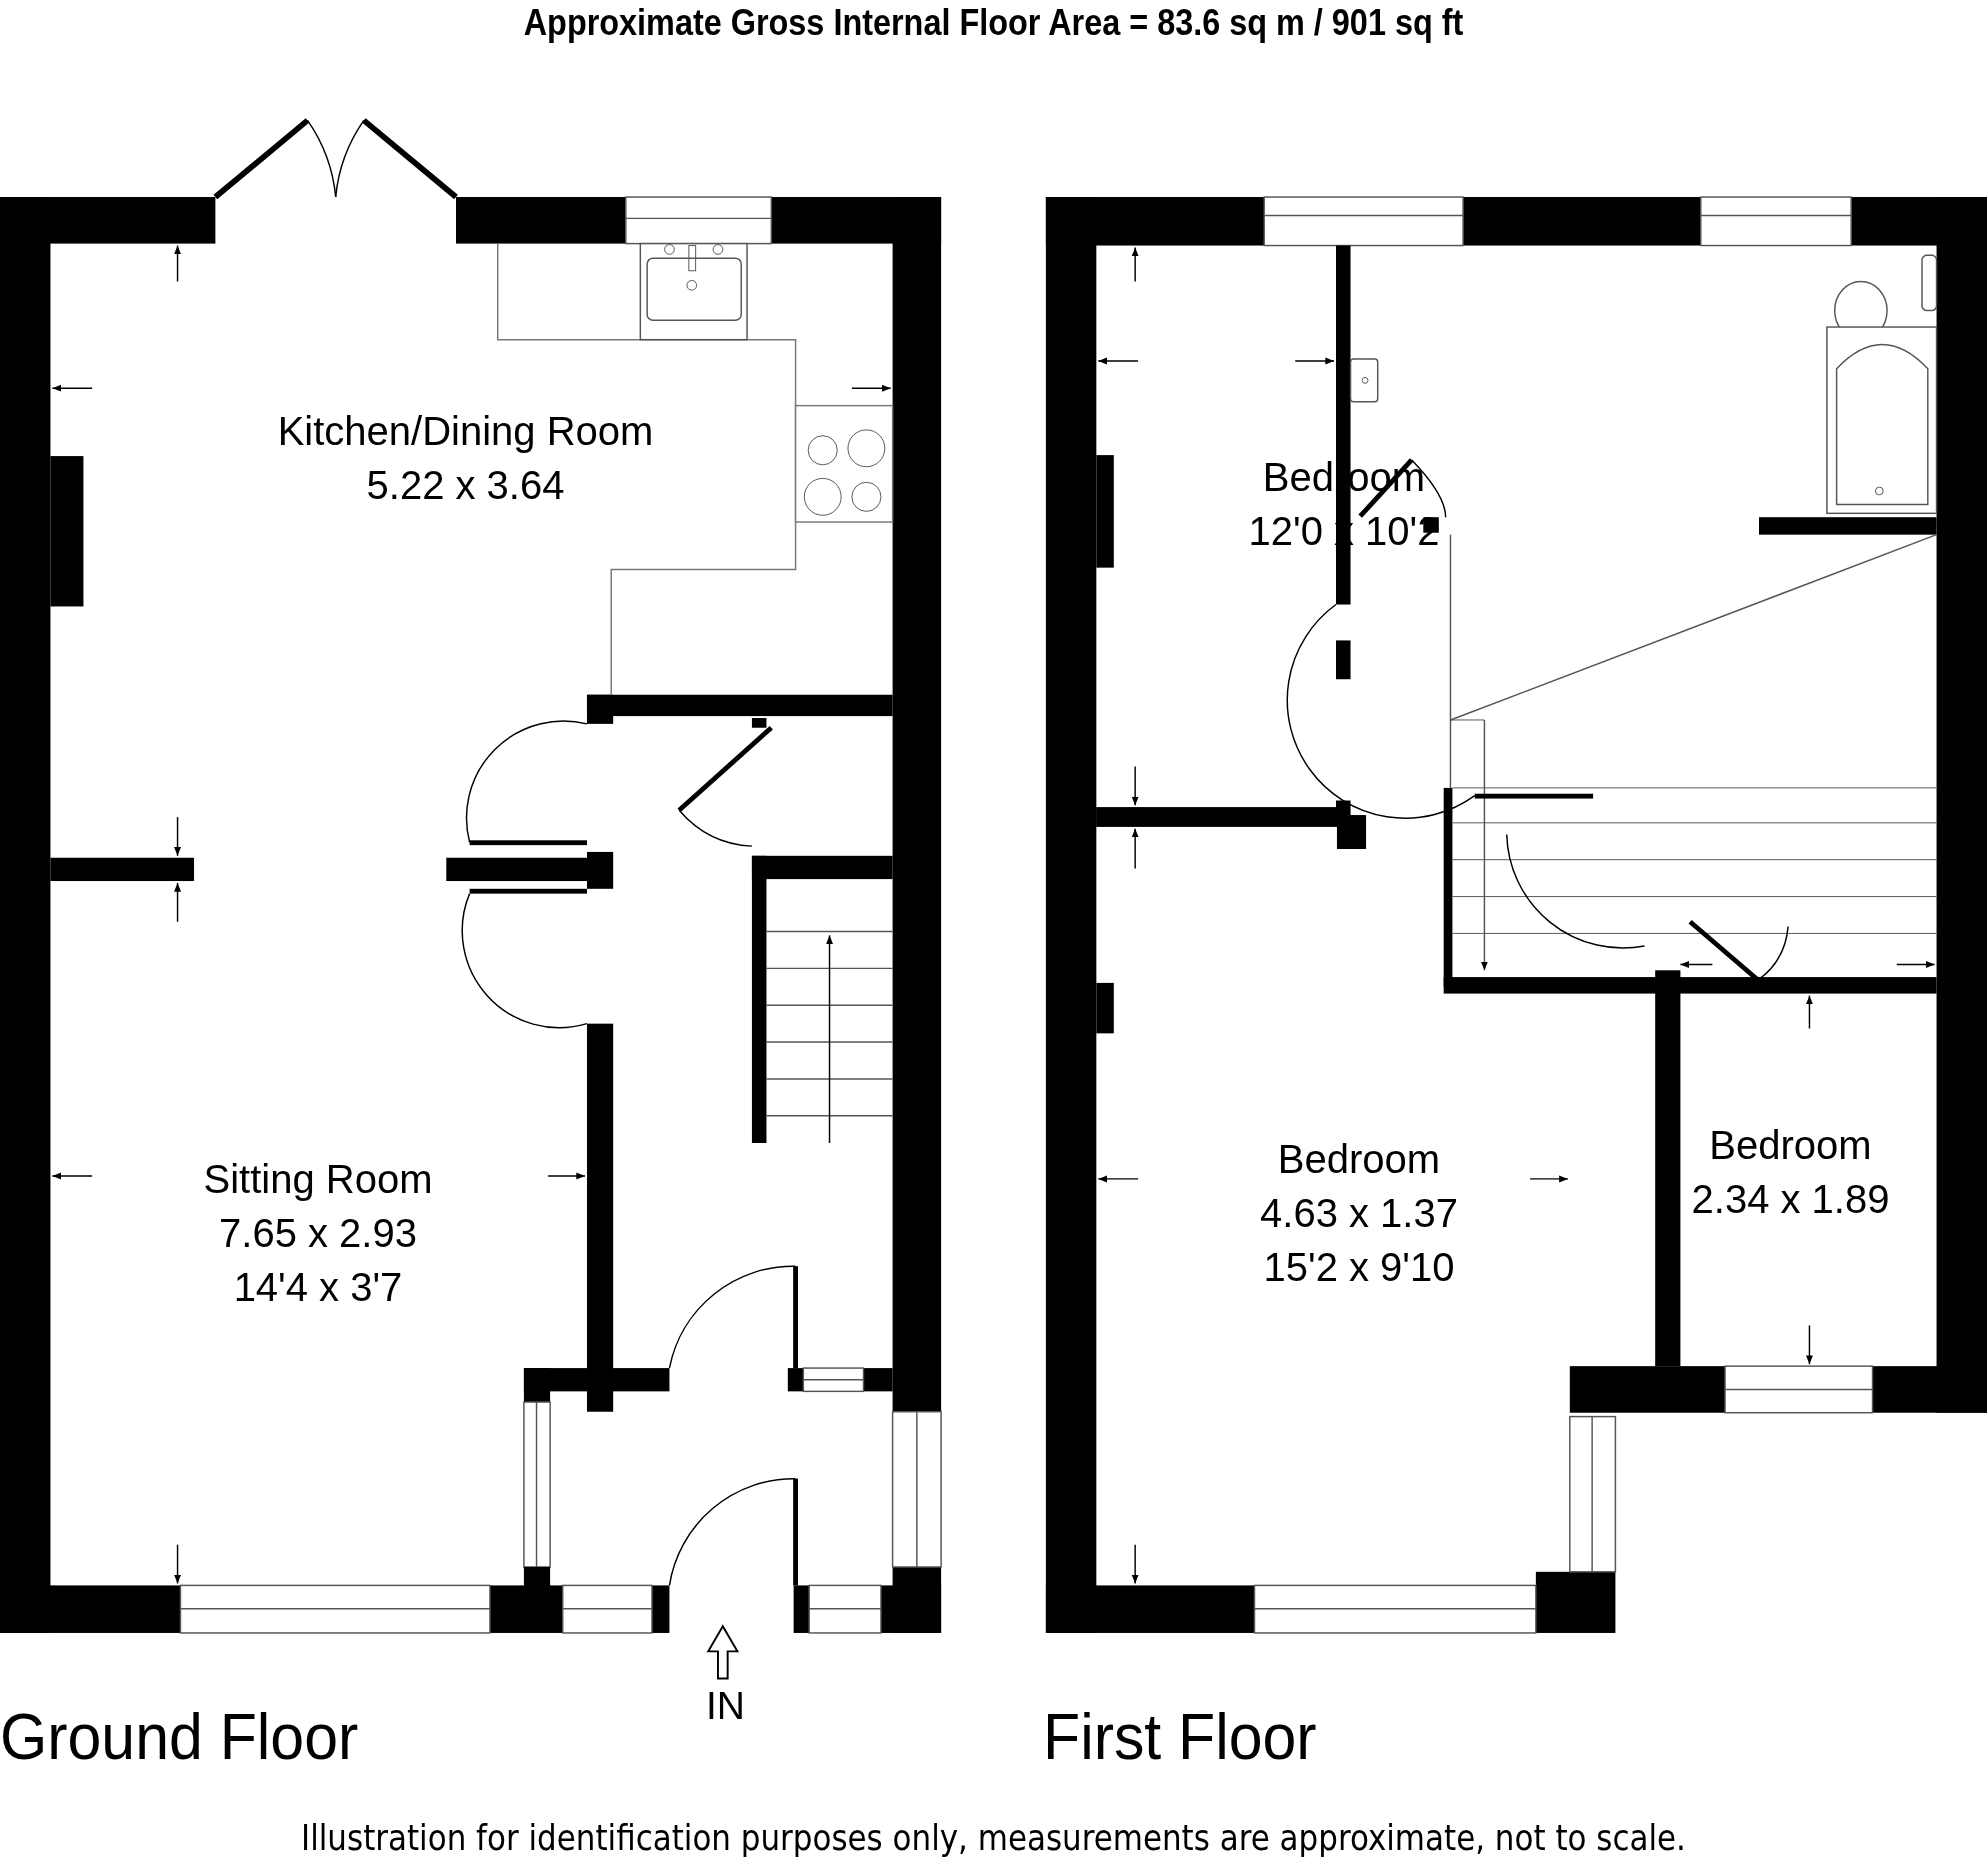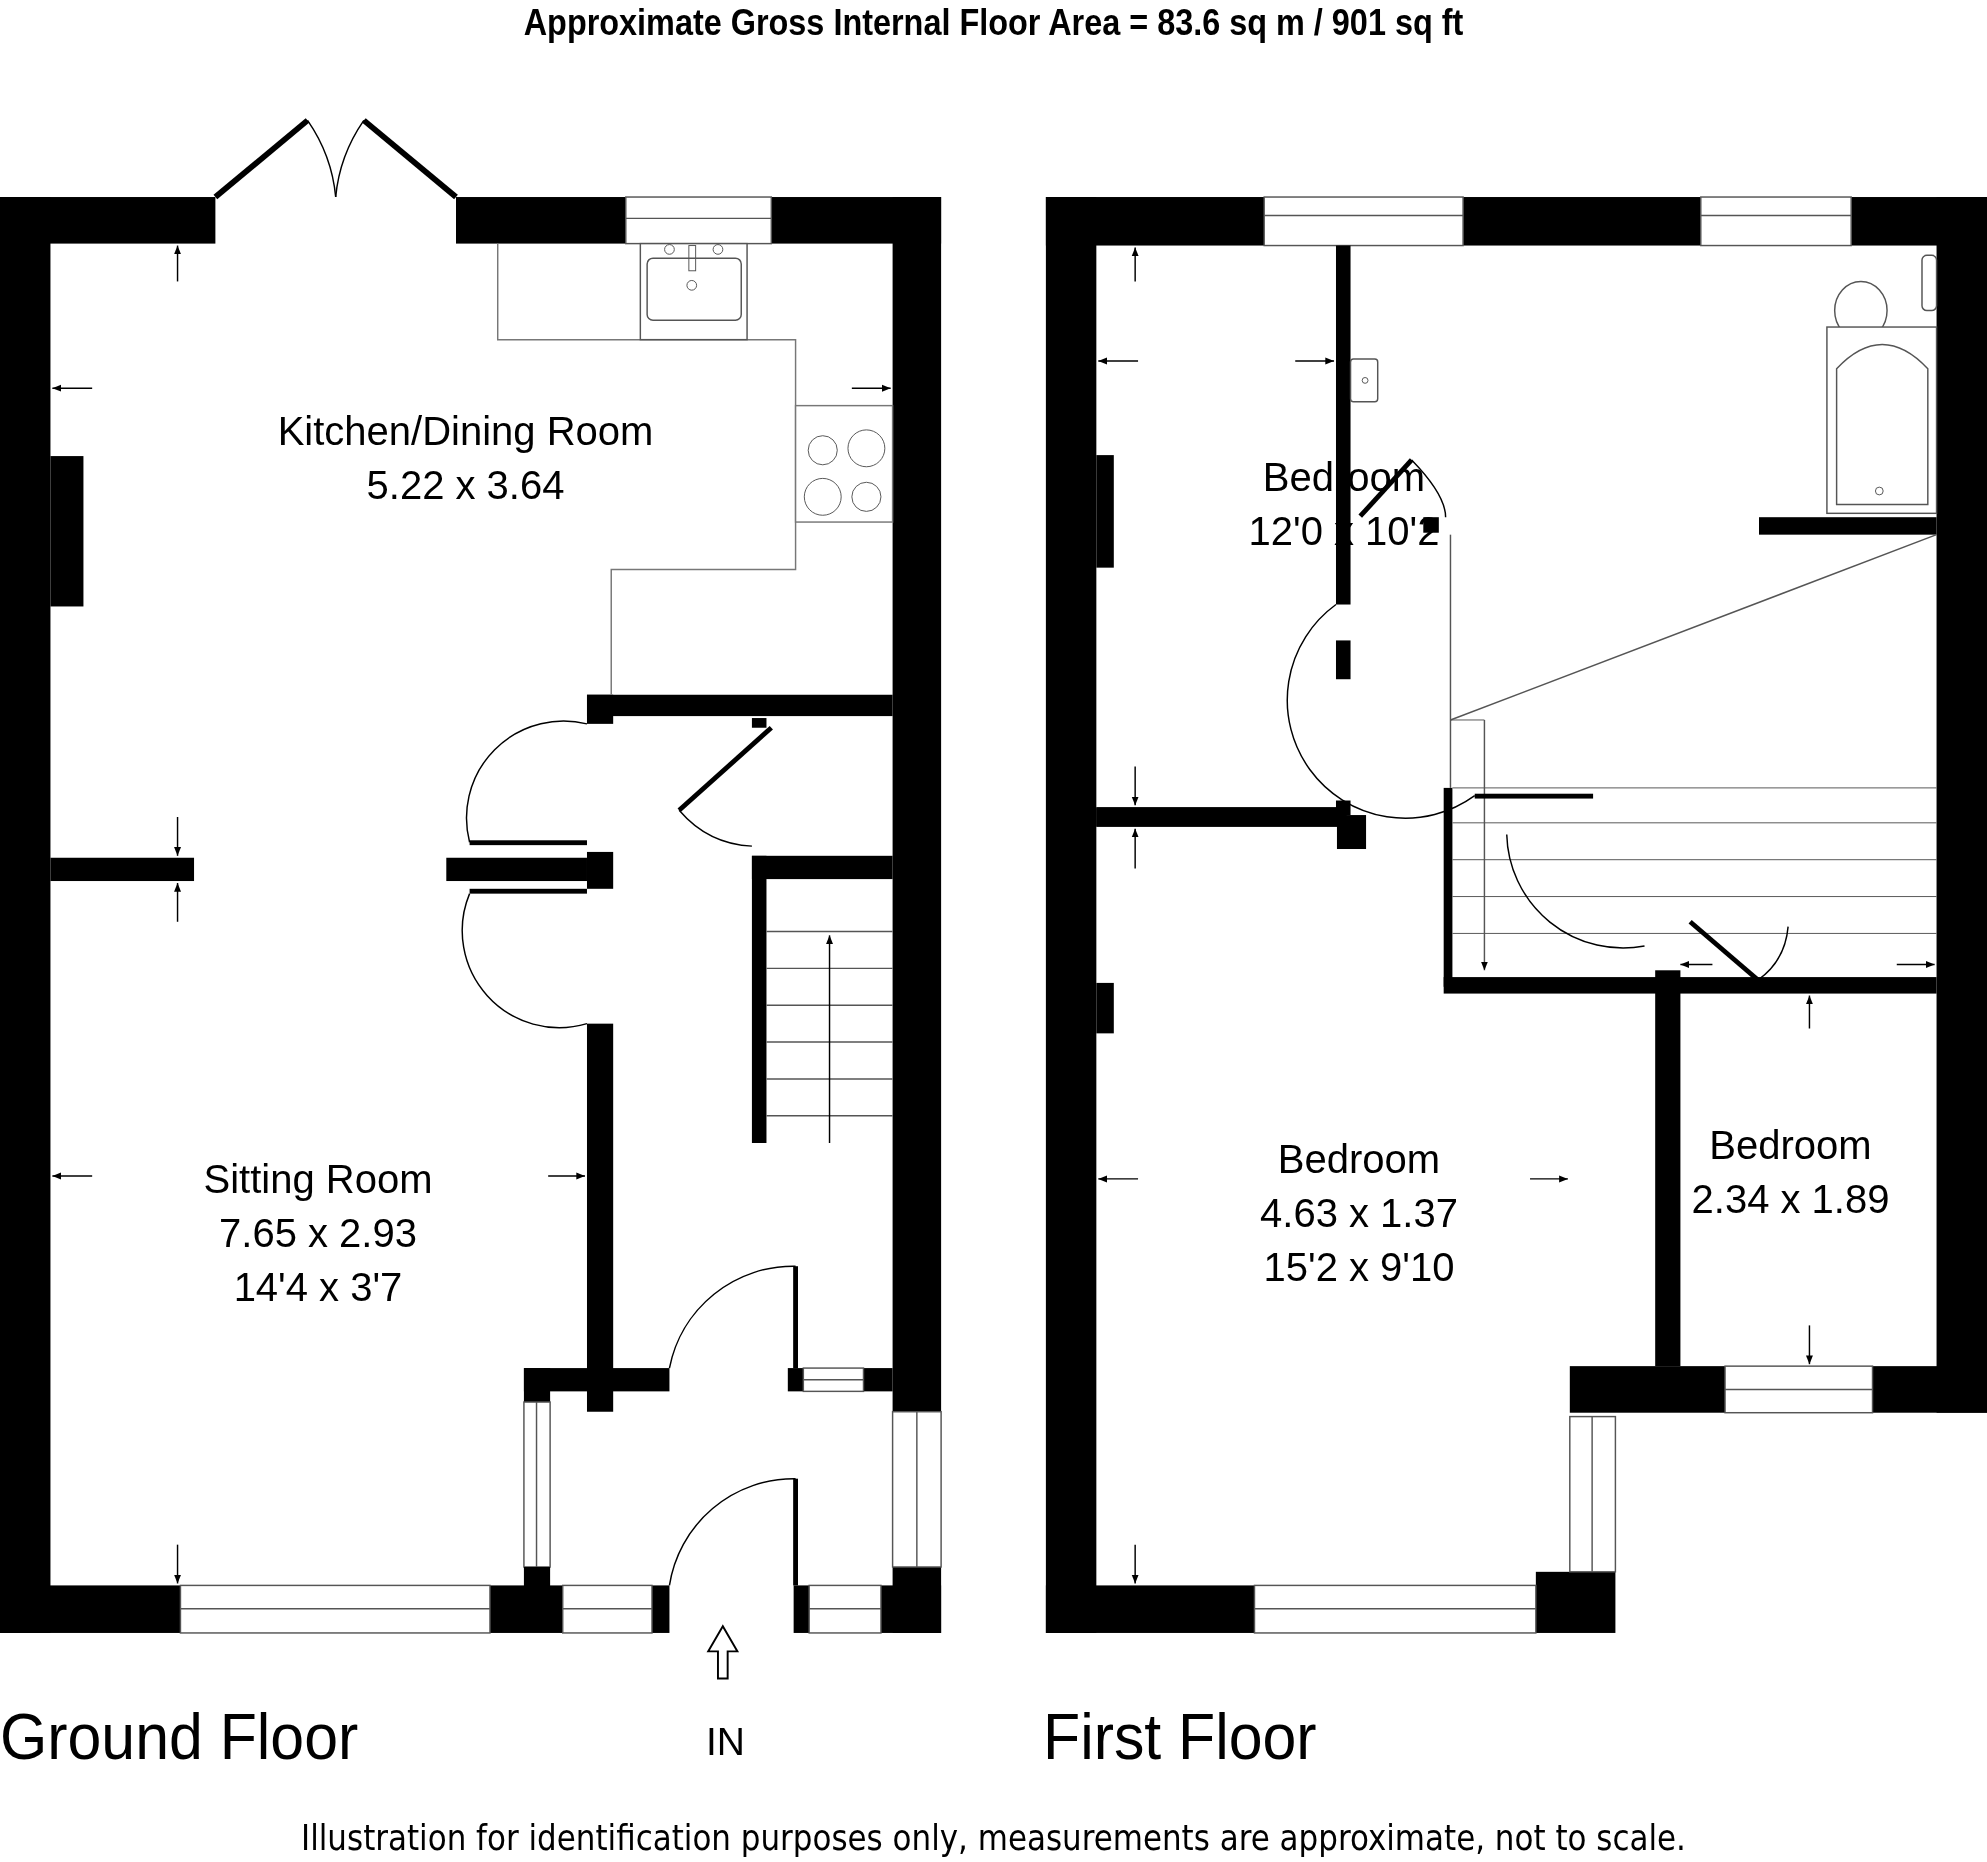--- a/index.html
+++ b/index.html
@@ -3,21 +3,21 @@
 <meta charset="utf-8">
 <style>
   html, body { margin: 0; padding: 0; background: #ffffff; }
   body { width: 1987px; height: 1862px; position: relative; overflow: hidden; font-family: "Liberation Sans", sans-serif; color: #000; }
   .abs { position: absolute; }
   .title { left: 0; width: 1987px; top: 1.9px; text-align: center; font-size: 36px; font-weight: bold; transform: scaleX(0.9); transform-origin: center; letter-spacing: 0px; }
   .footer { left: 0; width: 1987px; top: 1817px; text-align: center; font-size: 36px; transform: scaleX(0.86); transform-origin: center; font-family: "DejaVu Sans", sans-serif; }
   .floor-label { font-size: 64px; top: 1700px; transform: scaleX(0.95); transform-origin: left; }
   .room { text-align: center; font-size: 40px; line-height: 54px; }
   .room div { white-space: nowrap; }
-  .in-label { font-size: 39px; margin-top: 36px; }
+  .in-label { font-size: 39px; }
   svg.plan { position: absolute; left: 0; top: 0; }
 </style>
 </head>
 <body>
 
 <div class="abs title">Approximate Gross Internal Floor Area = 83.6 sq m / 901 sq ft</div>
 
 <svg class="plan" width="1987" height="1862" viewBox="0 0 2048 1919">
   <defs>
     <marker id="arr" viewBox="0 0 10 10" refX="10" refY="5" markerWidth="6" markerHeight="6" orient="auto-start-reverse">

